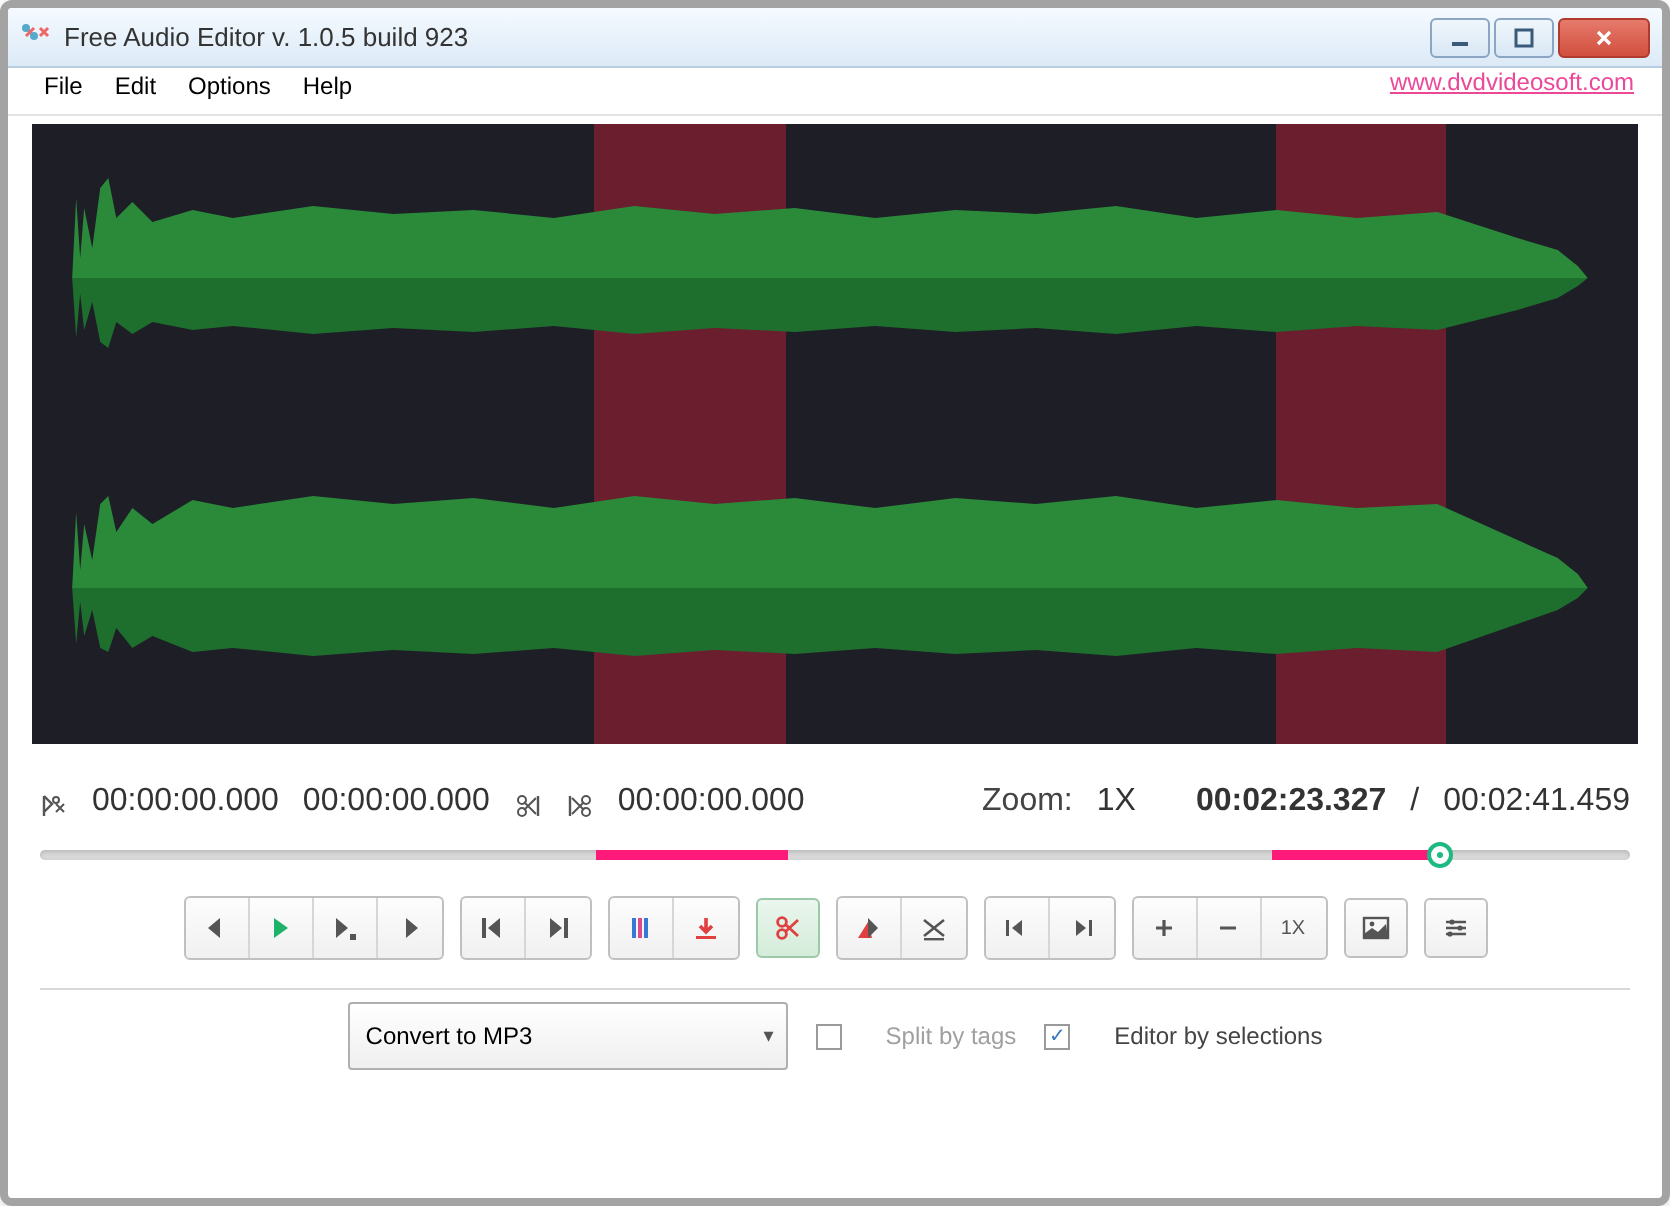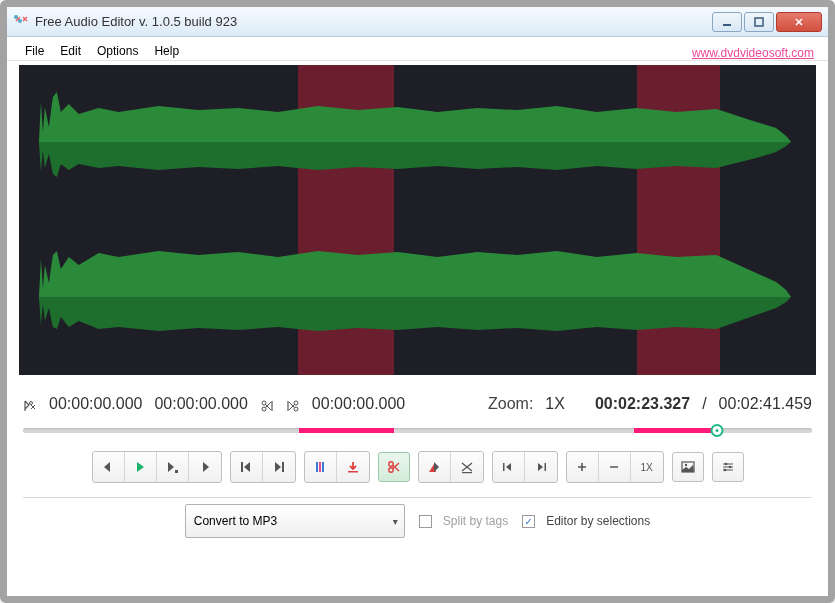--- a/index.html
+++ b/index.html
@@ -1,27 +1,27 @@
 <!DOCTYPE html>
 <html><head>
 <meta charset="utf-8">
 <style>
 * { box-sizing: border-box; margin: 0; padding: 0; }
 body { font-family: "Segoe UI", Tahoma, sans-serif; font-size: 12px; background: #fff; }
 
-.window { width: 835px; height: 603px; border: 7px solid #a3a3a3; border-radius: 6px; overflow: hidden; background: #fff; box-shadow: 0 2px 8px rgba(0,0,0,0.15); display: flex; flex-direction: column; position: relative; }
+.window { width: 835px; height: 603px; border: 4px solid #a3a3a3; border-radius: 6px; overflow: hidden; background: #fff; box-shadow: 0 2px 8px rgba(0,0,0,0.15); display: flex; flex-direction: column; position: relative; }
 
 .titlebar { height: 30px; background: linear-gradient(#f5faff, #dceaf7); border-bottom: 1px solid #b8cde0; display: flex; align-items: center; padding: 0 6px; }
 .titlebar-icon { width: 16px; height: 16px; margin-right: 6px; }
 .titlebar-text { flex: 1; font-size: 13px; color: #333; }
 .win-controls { display: flex; gap: 2px; }
 .win-btn { width: 30px; height: 20px; border: 1px solid #8aa6c2; border-radius: 3px; background: linear-gradient(#f0f6fb,#d8e8f5); display: flex; align-items: center; justify-content: center; font-size: 10px; }
 .win-btn.close { background: linear-gradient(#e67a6c,#d14f3e); border-color: #b03a2c; color: #fff; width: 46px; }
 
-.menubar { height: 24px; display: flex; align-items: flex-end; padding: 0 10px; border-bottom: 1px solid #e3e3e3; font-size: 12px; }
+.menubar { height: 24px; display: flex; align-items: flex-start; padding: 0 10px; border-bottom: 1px solid #e3e3e3; font-size: 12px; }
 .menu-item { padding: 2px 8px; cursor: default; }
 .menu-spacer { flex: 1; }
 .menu-link { color: #ec4899; text-decoration: underline; padding-right: 4px; }
 
 .waveform { height: 310px; background: #1e1e26; margin: 4px 12px 0 12px; position: relative; overflow: hidden; }
 .sel-region { position: absolute; top: 0; bottom: 0; background: rgba(140,30,50,0.7); }
 .channel { position: absolute; left: 0; right: 0; height: 50%; }
 .channel.top { top: 0; }
 .channel.bot { top: 50%; }
 .wave-svg { width: 100%; height: 100%; display: block; }
@@ -44,21 +44,21 @@
 .btn-group { display: flex; border: 1px solid #c0c0c0; border-radius: 3px; overflow: hidden; background: linear-gradient(#fdfdfd,#f0f0f0); }
 .tbtn { width: 32px; height: 30px; display: flex; align-items: center; justify-content: center; border-right: 1px solid #d6d6d6; cursor: default; font-size: 11px; color: #444; position: relative; }
 .tbtn:last-child { border-right: none; }
 .tbtn.single { border: 1px solid #c0c0c0; border-radius: 3px; background: linear-gradient(#fdfdfd,#f0f0f0); }
 .tbtn.active { background: linear-gradient(#eaf6ee,#d4ecd9); border-color: #9cc9a8; }
 .tbtn svg { width: 16px; height: 16px; }
 
 .bottom-row { display: flex; align-items: center; justify-content: center; gap: 14px; padding: 6px 16px 16px 16px; }
 .combo { width: 220px; height: 24px; border: 1px solid #b0b0b0; border-radius: 2px; background: linear-gradient(#fff,#efefef); display: flex; align-items: center; padding: 16px 8px; font-size: 12px; position: relative; }
 .combo::after { content: "▾"; position: absolute; right: 6px; color: #555; font-size: 10px; }
-.check { display: flex; align-items: center; gap: 11px; font-size: 12px; color: #444; }
+.check { display: flex; align-items: center; gap: 22px; font-size: 12px; color: #444; }
 .check.disabled { color: #a0a0a0; }
 .checkbox { width: 13px; height: 13px; border: 1px solid #9a9a9a; background: #fff; display: inline-flex; align-items: center; justify-content: center; font-size: 10px; color: #3a78c0; }
 .save-btn { width: 130px; height: 26px; border: 1px solid #a8a8a8; border-radius: 3px; background: linear-gradient(#fbfbfb,#e6e6e6); font-size: 12px; display: flex; align-items: center; justify-content: center; }
 
 .divider { height: 1px; background: #d8d8d8; margin: 0 16px; }
 </style>
 </head>
 <body>
 
 <div class="window">

